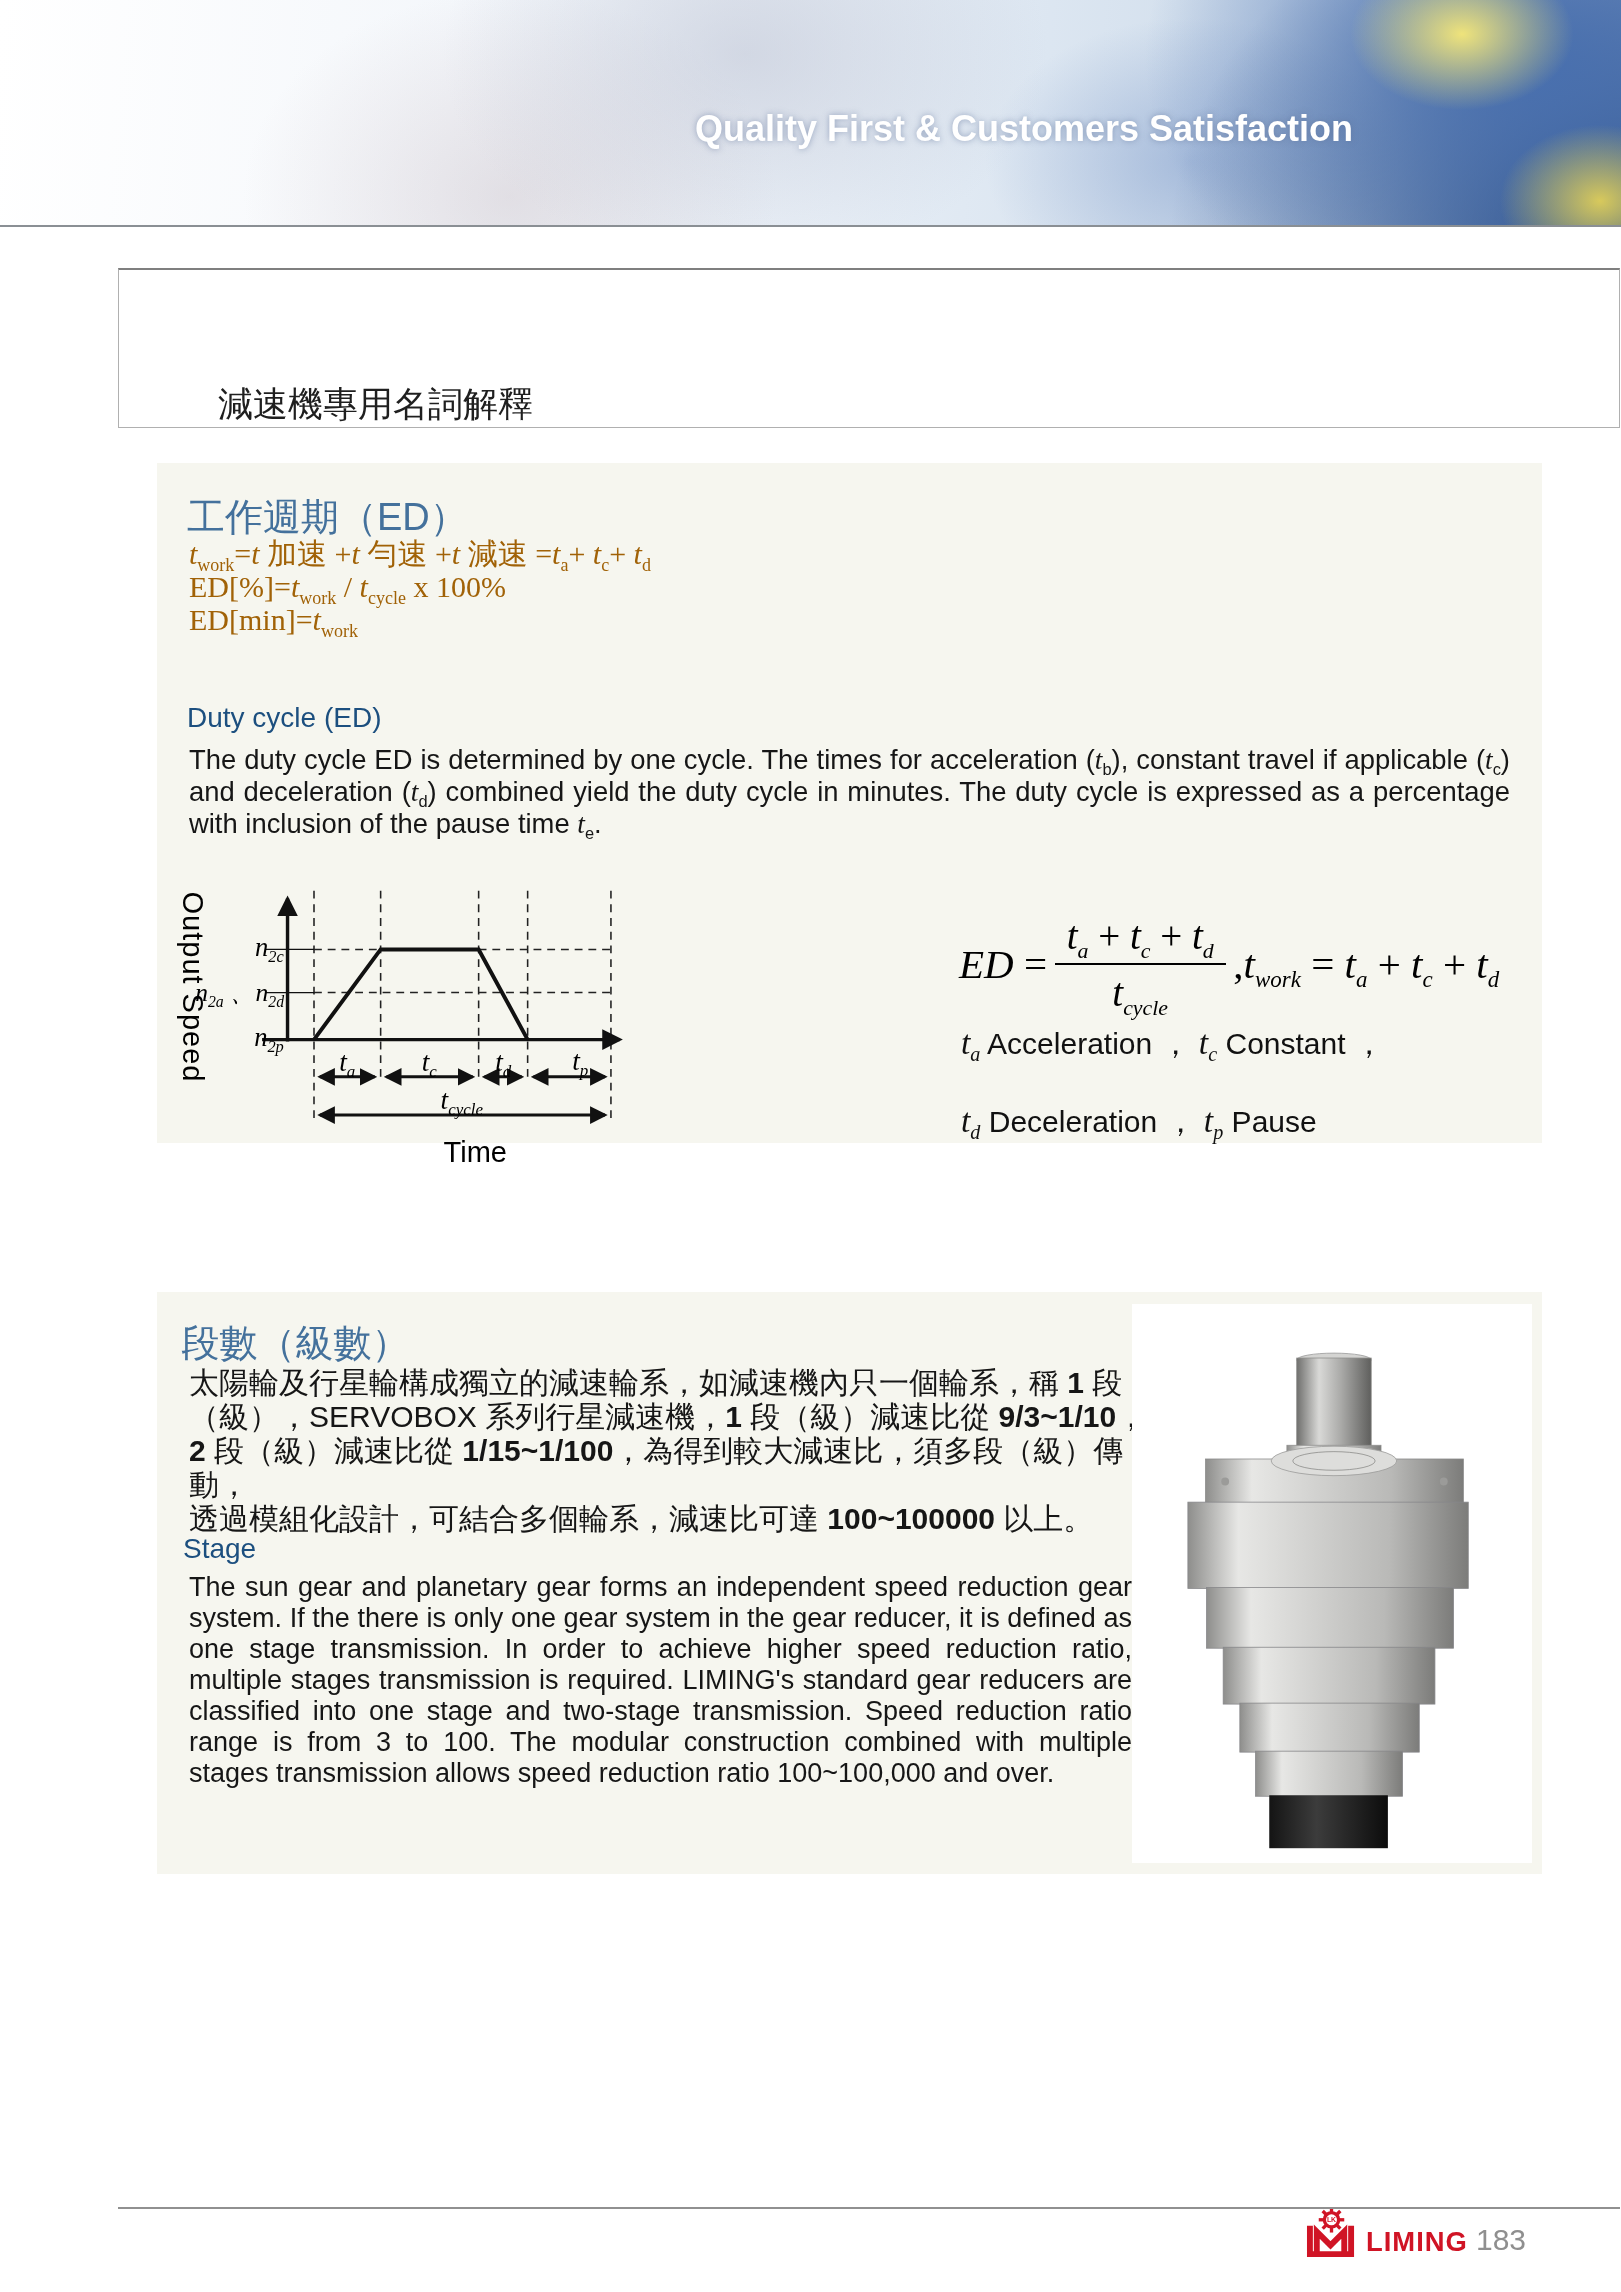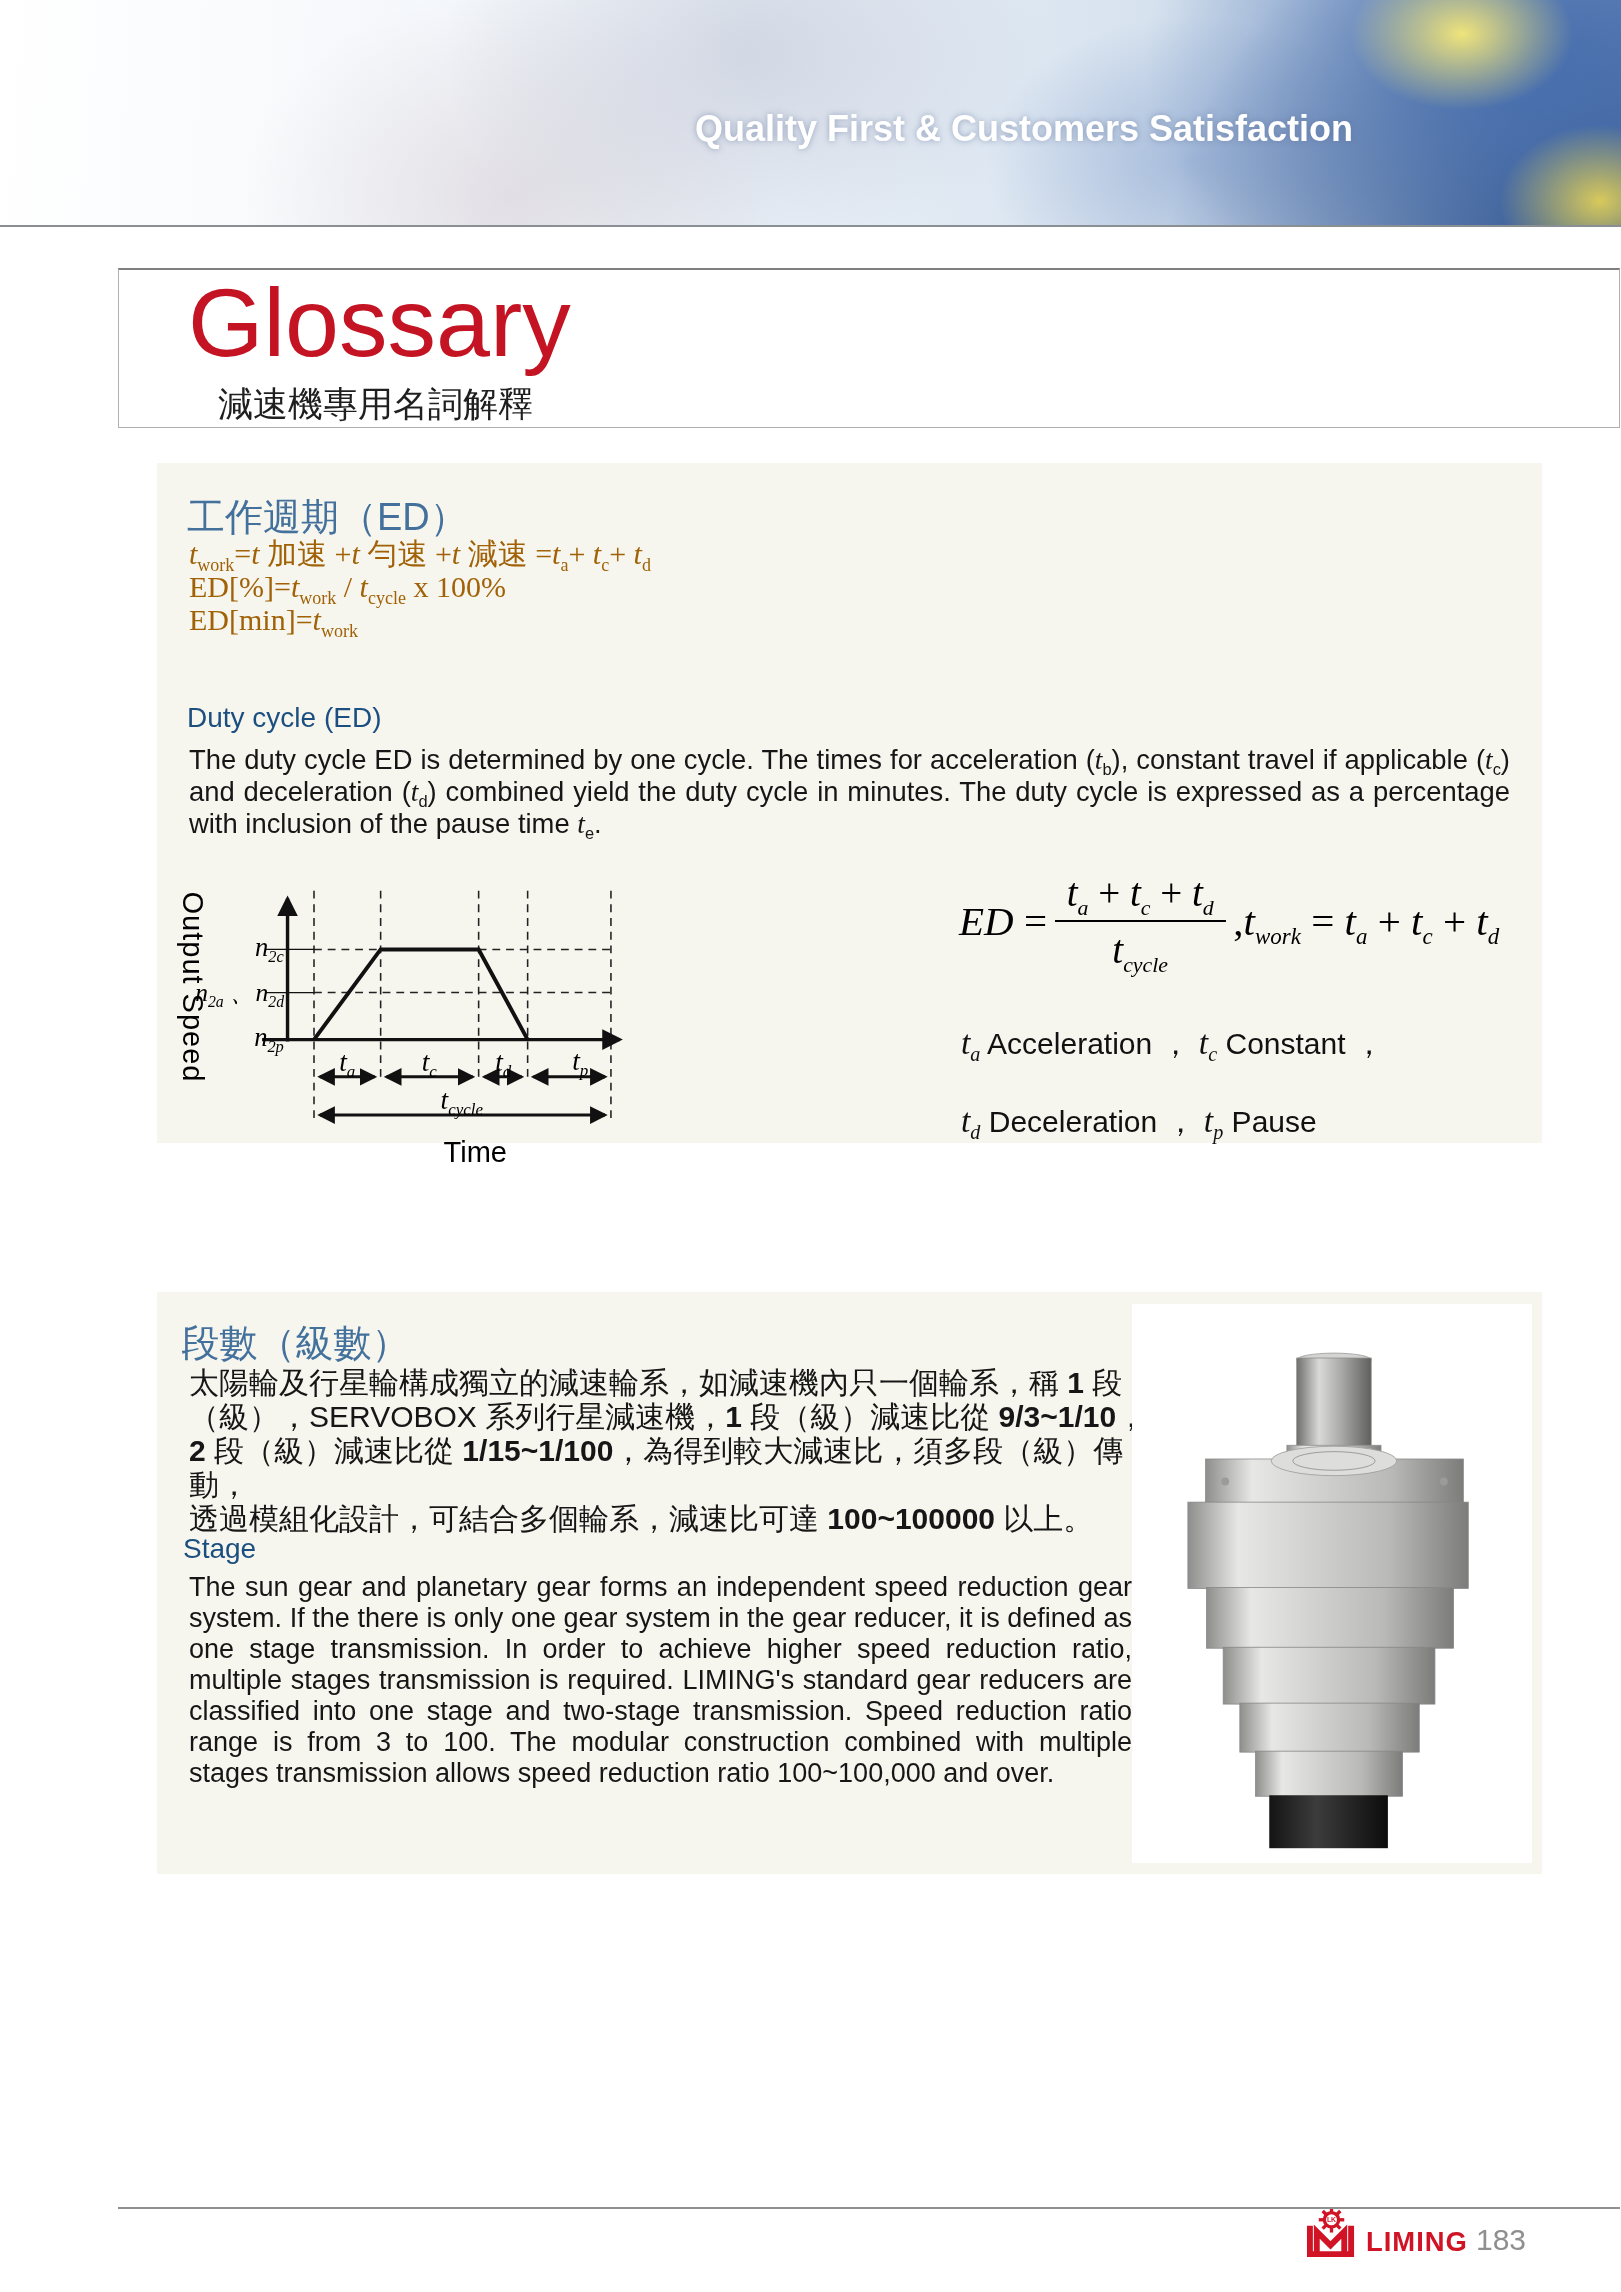--- a/index.html
+++ b/index.html
@@ -65,21 +65,21 @@
   .lbl-tc{left:233px;top:174px;width:59px;text-align:center;font-size:27.4px;}
   .lbl-td{left:307px;top:174px;width:59px;text-align:center;font-size:27.4px;}
   .lbl-tp{left:384px;top:173px;width:59px;text-align:center;font-size:27.4px;}
   .lbl-tcycle{left:236px;top:212px;width:118px;text-align:center;font-size:27.4px;}
   .lbl-time{left:240px;top:263px;width:137px;text-align:center;font-size:29px;
      font-family:"Liberation Sans","DejaVu Sans",sans-serif;font-style:normal;}
   .lbl-yaxis{left:25.5px;top:114px;transform:translate(-50%,-50%) rotate(90deg);white-space:nowrap;
      font-family:"Liberation Sans","DejaVu Sans",sans-serif;font-style:normal;font-size:29px;letter-spacing:1px;}
 
   
-  .ed-formula{position:absolute;left:802px;top:407px;display:flex;align-items:center;
+  .ed-formula{position:absolute;left:802px;top:450px;display:flex;align-items:center;
     font-family:"Liberation Serif","DejaVu Serif",serif;font-size:41px;color:#000;}
   .ed-formula sub{font-size:.56em;}
   .frac{display:inline-flex;flex-direction:column;align-items:center;margin:0 7.8px;font-size:39px;}
   .frac .num{padding:0 11.8px 4.9px;border-bottom:2.9px solid #000;}
   .frac .den{padding-top:4.9px;}
   .legend{position:absolute;left:804px;font-size:30px;color:#111;}
   .legend i{font-size:1.12em;}
   .legend-1{top:561px;}
   .legend-2{top:639px;}
 
@@ -96,21 +96,20 @@
 </head>
 <body>
 
 <div class="page">
 
   <header class="banner">
     <div class="slogan">Quality First &amp; Customers Satisfaction</div>
   </header>
 
   <section class="title-box">
-    <h1 class="g-title">Glossary</h1>
     <div class="g-sub">減速機專用名詞解釋</div>
   </section>
 
   <section class="box box1">
     <h2 class="zh-h">工作週期（ED）</h2>
 
     <div class="formula-lines">
       <div><i>t</i><sub>work</sub>=<i>t</i> 加速 +<i>t</i> 勻速 +<i>t</i> 減速 =<i>t</i><sub>a</sub>+ <i>t</i><sub>c</sub>+ <i>t</i><sub>d</sub></div>
       <div>ED[%]=<i>t</i><sub>work</sub> / <i>t</i><sub>cycle</sub> x 100%</div>
       <div>ED[min]=<i>t</i><sub>work</sub></div>

